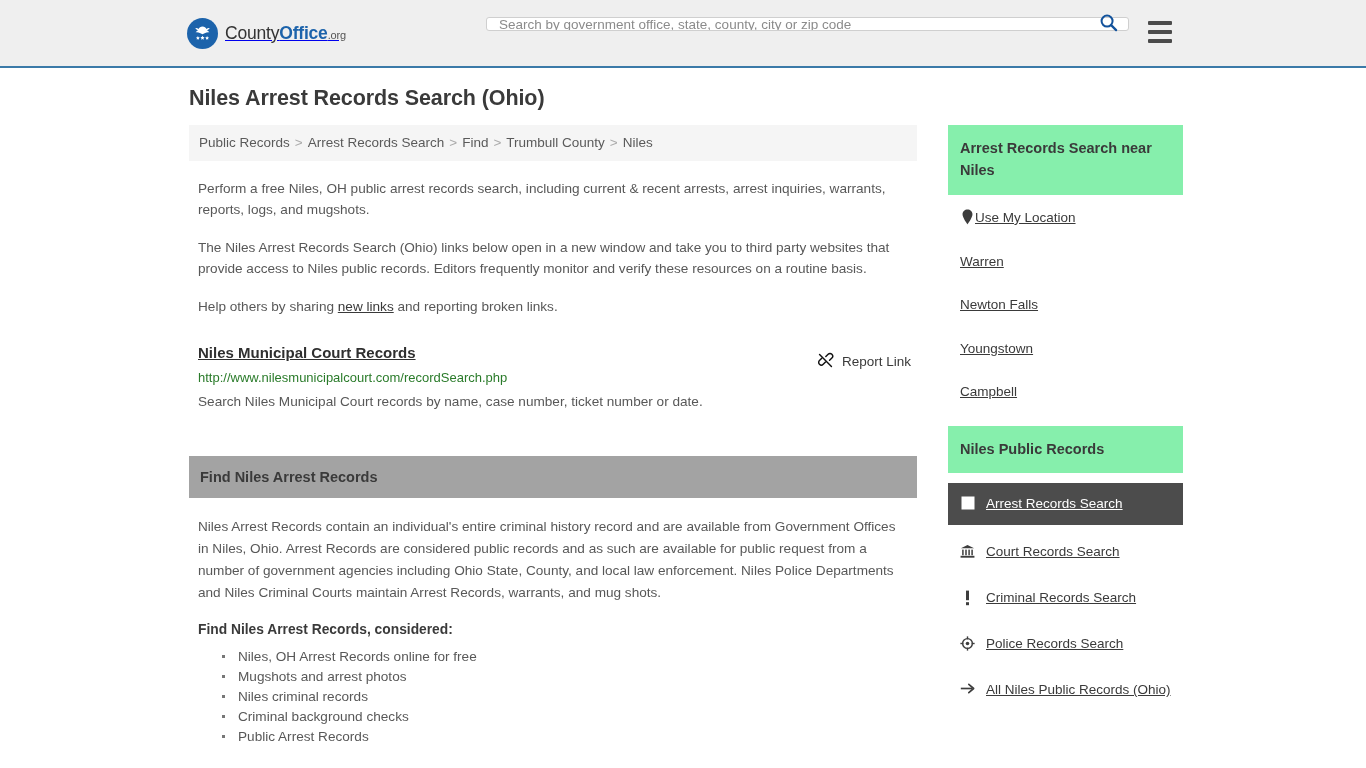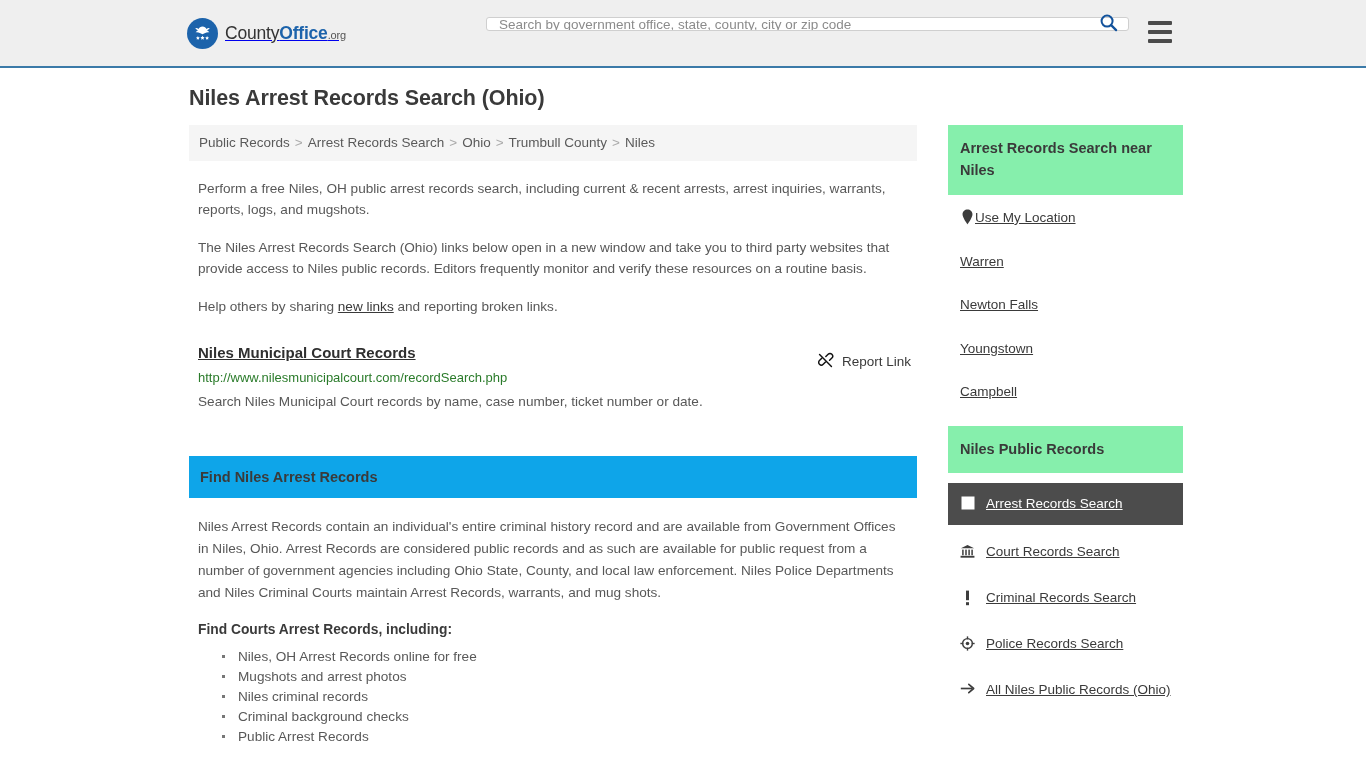--- a/index.html
+++ b/index.html
@@ -168,21 +168,21 @@
   .result-desc {
     font-size: 13.6px;
     color: #585858;
     margin-top: 7px;
     line-height: 1.5;
   }
 
   
   .section { margin-top: 44px; }
   .section-head {
-    background: #0ea5e9;
+    background: #a3a3a3;
     padding: 13px 11px;
     font-size: 14.5px;
     font-weight: bold;
     color: #3a3a3a;
     margin-left: 0px;
   }
   .section-body { margin: 18px 0 0 9px; }
   .section-body p {
     font-size: 13.6px;
     line-height: 1.62;
@@ -309,21 +309,21 @@
 </div>
 
 <div class="page">
 
   <h1 class="page-title">Niles Arrest Records Search (Ohio)</h1>
 
   <div class="columns">
 
     <div class="col-main">
 
-      <nav class="breadcrumb" id="breadcrumb"><a href="#">Public Records</a><span class="sep">&gt;</span><a href="#">Arrest Records Search</a><span class="sep">&gt;</span><a href="#">Ohio</a><span class="sep">&gt;</span><a href="#">Trumbull County</a><span class="sep">&gt;</span><a href="#">Niles</a></nav>
+      <nav class="breadcrumb" id="breadcrumb"><a href="#">Public Records</a><span class="sep">&gt;</span><a href="#">Arrest Records Search</a><span class="sep">&gt;</span><a href="#">Find</a><span class="sep">&gt;</span><a href="#">Trumbull County</a><span class="sep">&gt;</span><a href="#">Niles</a></nav>
 
       <p class="body-p">Perform a free Niles, OH public arrest records search, including current &amp; recent arrests, arrest inquiries, warrants, reports, logs, and mugshots.</p>
       <p class="body-p">The Niles Arrest Records Search (Ohio) links below open in a new window and take you to third party websites that provide access to Niles public records. Editors frequently monitor and verify these resources on a routine basis.</p>
       <p class="body-p"><span>Help others by sharing </span><a href="#">new links</a><span> and reporting broken links.</span></p>
 
       <div class="result">
         <a href="#" class="result-title">Niles Municipal Court Records</a>
         <div class="report-link">
           <span>
             <svg width="17" height="17" viewBox="0 0 20 20">
@@ -335,21 +335,21 @@
           <span>Report Link</span>
         </div>
         <a href="#" class="result-url">http://www.nilesmunicipalcourt.com/recordSearch.php</a>
         <div class="result-desc">Search Niles Municipal Court records by name, case number, ticket number or date.</div>
       </div>
 
       <div class="section">
         <div class="section-head">Find Niles Arrest Records</div>
         <div class="section-body">
           <p>Niles Arrest Records contain an individual's entire criminal history record and are available from Government Offices in Niles, Ohio. Arrest Records are considered public records and as such are available for public request from a number of government agencies including Ohio State, County, and local law enforcement. Niles Police Departments and Niles Criminal Courts maintain Arrest Records, warrants, and mug shots.</p>
-          <div class="section-sub">Find Courts Arrest Records, including:</div>
+          <div class="section-sub">Find Niles Arrest Records, considered:</div>
           <ul class="bullets" id="bullets">
               <li>Niles, OH Arrest Records online for free</li>
               <li>Mugshots and arrest photos</li>
               <li>Niles criminal records</li>
               <li>Criminal background checks</li>
               <li>Public Arrest Records</li>
             </ul>
         </div>
       </div>
 

